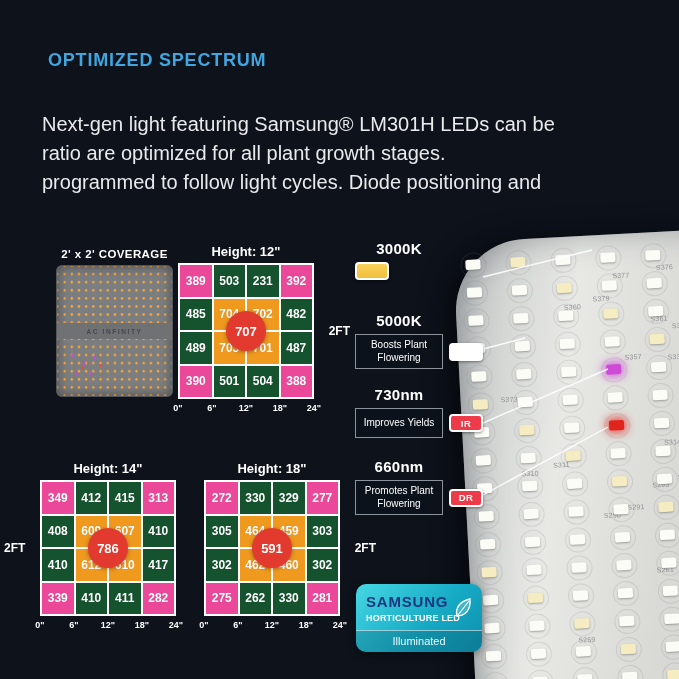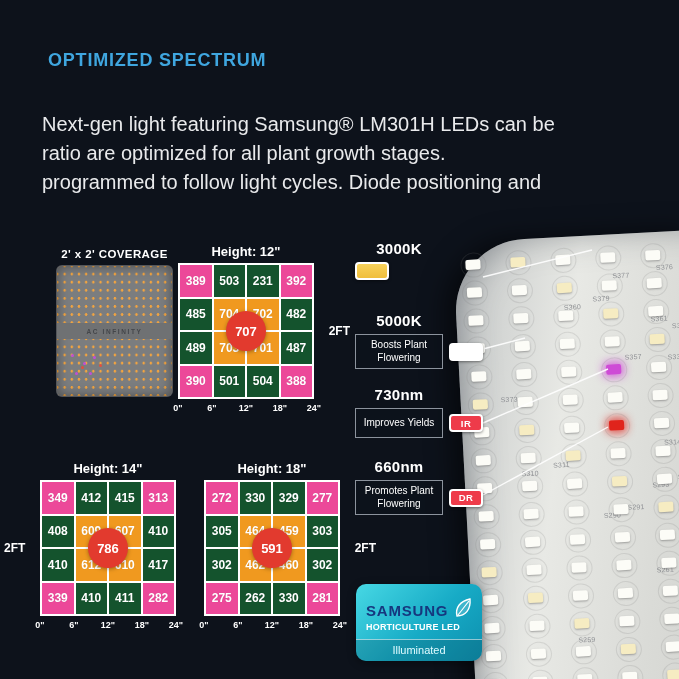--- a/index.html
+++ b/index.html
@@ -81,21 +81,21 @@
     padding:4px 6px; }
   .swatch { width:34px; height:18px; box-sizing:border-box; border-radius:4px;
     border:2px solid #FFF; display:flex; align-items:center; justify-content:center;
     box-shadow:0 1px 3px rgba(0,0,0,.45); }
   .swatch-label { color:#FFF; font-size:9.5px; font-weight:bold; letter-spacing:.5px; }
   
   .samsung-badge { position:absolute; left:356px; top:584px; width:126px; z-index:3;
     border-radius:10px; overflow:hidden;
     background:linear-gradient(135deg,#47D8E4 0%,#17ABC6 55%,#0D8FAE 100%);
     box-shadow:0 2px 8px rgba(0,0,0,.4); }
-  .badge-main { position:relative; padding:18px 10px 7px; }
+  .badge-main { position:relative; padding:9px 10px 7px; }
   .badge-brand { color:#16377E; font-size:15px; font-weight:800; letter-spacing:.8px; }
   .badge-product { color:#FFF; font-size:9px; font-weight:bold; margin-top:3px;
     letter-spacing:.2px; white-space:nowrap; }
   .badge-leaf { position:absolute; right:6px; top:11px; }
   .badge-footer { border-top:1px solid rgba(255,255,255,.55); text-align:center;
     padding:4px 0 5px; color:#DFFBFF; font-size:11px; background:rgba(8,70,88,.25); }
 </style>
 </head>
 <body>
 

